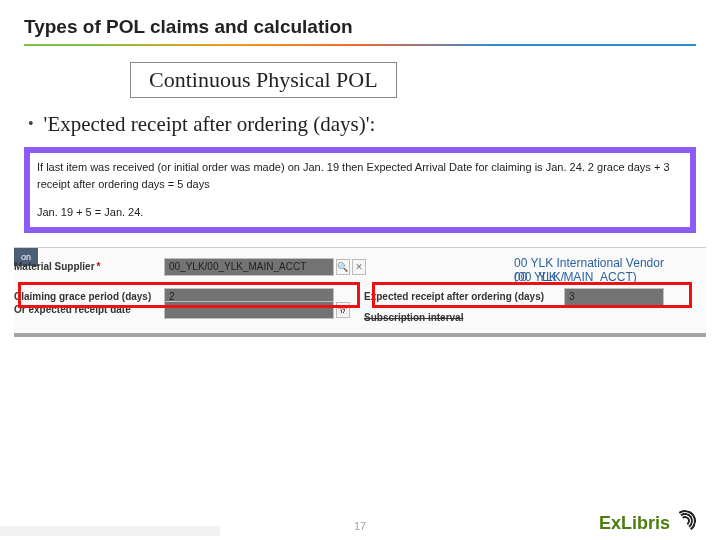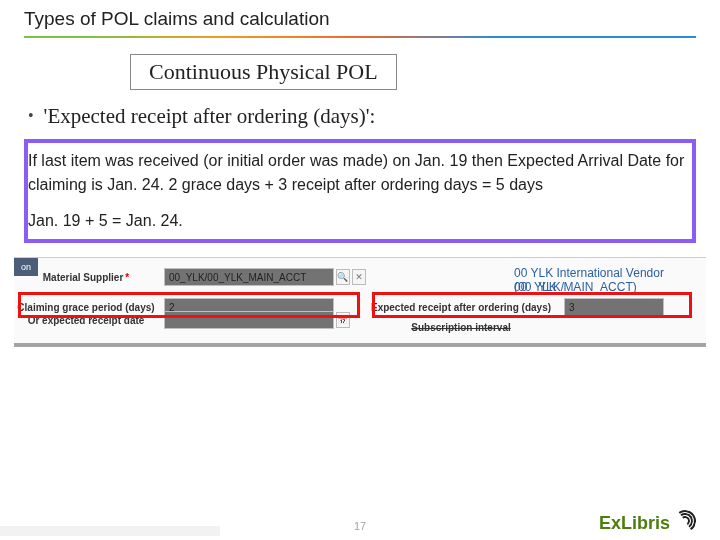--- a/index.html
+++ b/index.html
@@ -1,26 +1,26 @@
 <!DOCTYPE html>
 <html><head>
 <meta charset="utf-8">
 <style>
 *{margin:0;padding:0;box-sizing:border-box}
 body{width:720px;height:540px;background:#fff;font-family:Verdana,Arial,sans-serif;color:#222;position:relative;overflow:hidden}
-.title{font-size:19px;font-weight:normal;padding:8px 0 6px 24px}
+.title{font-size:19px;font-weight:bold;padding:16px 0 6px 24px}
 .hr{height:2px;margin:0 24px 16px 24px;background:linear-gradient(90deg,#7fc243 0%,#7fc243 10%,#f59b1c 30%,#ec6a2c 50%,#2e8bd6 70%,#2e8bd6 100%)}
 .subtitle{font-size:22px;font-family:Georgia,serif;border:1px solid #888;display:inline-block;padding:4px 18px;margin-left:130px}
 .bullet{margin:14px 0 10px 28px;font-size:21px;font-family:Georgia,serif}
 .bullet .dot{color:#444;font-size:16px;vertical-align:2px;margin-right:10px}
-.box{border:4px solid #8b5cf6;margin:0 24px 14px 24px;padding:6px 0;font-size:16px;line-height:1.5}
+.box{border:6px solid #8b5cf6;margin:0 24px 14px 24px;padding:6px 7px;font-size:11px;line-height:1.5}
 .boxp2{margin-top:12px}
 .form{position:relative;height:90px;margin:0 14px 0 14px;background:#fafafa;border-top:1px solid #ccc;border-bottom:4px solid #a3a3a3}
 .row{position:absolute;display:flex;align-items:center;font-family:Arial,sans-serif;font-size:10px}
-.lbl{text-align:center;font-weight:bold;color:#333;width:150px;padding-right:6px}
+.lbl{text-align:left;font-weight:bold;color:#333;width:150px;padding-right:6px}
 .inp{height:18px;border:1px solid #bfbfbf;background:#737373;padding:0 4px;font-size:10px;display:flex;align-items:center}
 .ast{color:#c00;font-weight:bold;margin-left:2px}
 .ico{width:14px;height:16px;border:1px solid #bbb;margin-left:2px;display:flex;align-items:center;justify-content:center;font-size:9px;background:#f5f5f5;color:#777}
 .red{border:3px solid #e11;position:absolute}
 .ontab{position:absolute;top:0;left:0;width:24px;height:18px;background:#4b5e78;color:#fff;font-size:9px;display:flex;align-items:center;justify-content:center}
 .vend{position:absolute;font-size:12px;color:#2a5fa0;}
 .strike{text-decoration:line-through}
 .footer{position:absolute;left:0;right:0;bottom:0;height:34px}
 .fbar{position:absolute;left:0;bottom:4px;width:220px;height:10px;background:#f2f2f2}
 .pg{position:absolute;left:50%;bottom:8px;transform:translateX(-50%);font-size:11px;font-weight:normal;color:#9aa4ad}

